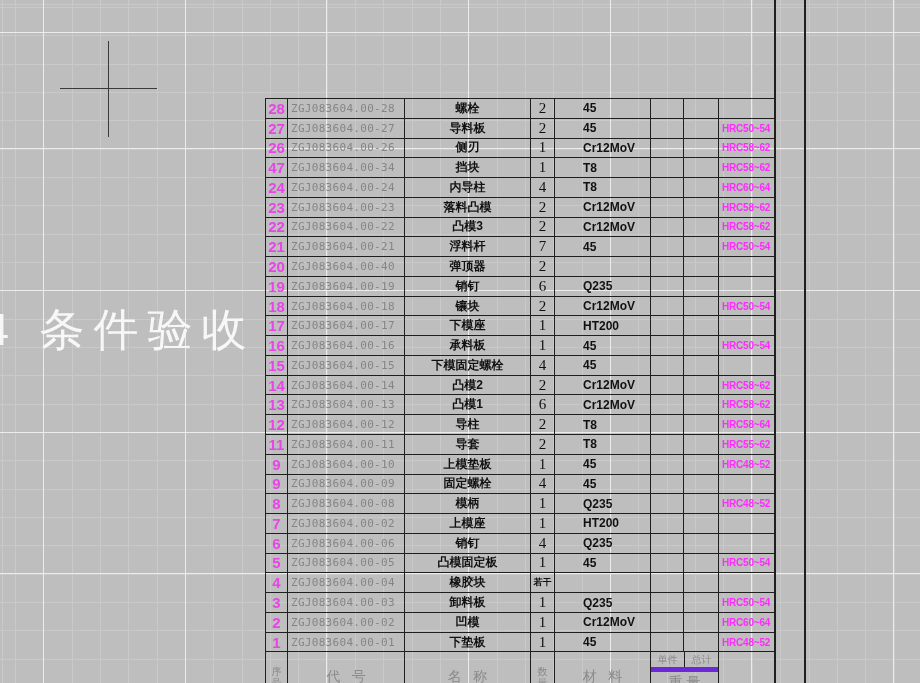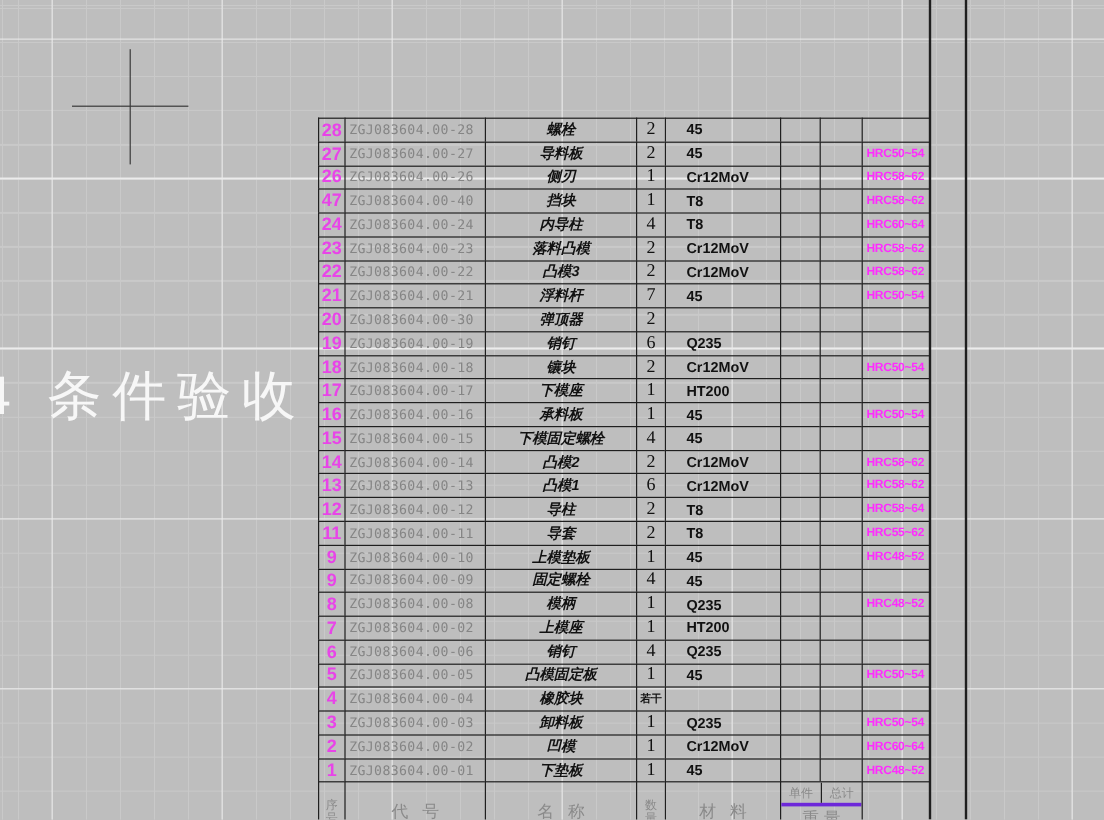--- a/index.html
+++ b/index.html
@@ -35,32 +35,32 @@
     box-sizing:border-box;
     border-left:1px solid #1f1f1f;
     border-top:1px solid #1f1f1f;
     display:flex;align-items:center;
     overflow:hidden;white-space:nowrap;
     color:#111;
   }
   .cell.seq{justify-content:center;font-size:15px;font-weight:bold;color:#e844e8;}
   .cell.code{padding-left:3px;font-size:11px;letter-spacing:.3px;color:#858585;
     font-family:"DejaVu Sans Mono", monospace;}
-  .cell.name{justify-content:center;font-size:12px;font-weight:bold;font-style:italic;}
+  .cell.name{justify-content:center;font-size:12px;font-weight:bold;}
   .cell.qty{justify-content:center;font-size:15px;font-family:"Liberation Serif", serif;}
   .cell.qty.qty-small{font-size:9px;font-weight:bold;font-family:"Liberation Sans", sans-serif;}
-  .cell.mat{padding-left:17px;font-size:12px;font-weight:bold;}
+  .cell.mat{padding-left:28px;font-size:12px;font-weight:bold;}
   .cell.hrc{padding-left:3px;font-size:10px;font-weight:bold;color:#ff2bff;letter-spacing:-.2px;text-align:center;}
   
   .hcell{color:#8a8a8a;}
   .hdr-stack{justify-content:center;font-size:10px;line-height:11px;
     white-space:normal;word-break:break-all;padding:0 5px;text-align:center;}
   .hdr-wide{justify-content:center;font-size:14px;white-space:pre;}
   .weight-group{flex-direction:column;align-items:stretch;padding:0;}
-  .wg-top{display:flex;height:20px;border-bottom:3px solid #6d28d9;box-sizing:border-box;}
+  .wg-top{display:flex;height:20px;border-bottom:5px solid #6d28d9;box-sizing:border-box;}
   .wg-top>div{flex:1;display:flex;align-items:center;justify-content:center;
     font-size:10px;color:#8a8a8a;}
   .wg-total{border-left:1px solid #1f1f1f;box-sizing:border-box;}
   .wg-bottom{flex:1;display:flex;align-items:flex-start;justify-content:center;
     font-size:14px;color:#8a8a8a;white-space:pre;padding-top:2px;}
 </style>
 </head>
 <body>
 
 <div id="frame1" class="frame-line"></div>
@@ -101,21 +101,21 @@
     <div class="cell name">侧刃</div>
     <div class="cell qty">1</div>
     <div class="cell mat">Cr12MoV</div>
     <div class="cell"></div>
     <div class="cell"></div>
     <div class="cell hrc">HRC58~62</div>
   </div>
 
   <div style="display:contents">
     <div class="cell seq">47</div>
-    <div class="cell code">ZGJ083604.00-40</div>
+    <div class="cell code">ZGJ083604.00-34</div>
     <div class="cell name">挡块</div>
     <div class="cell qty">1</div>
     <div class="cell mat">T8</div>
     <div class="cell"></div>
     <div class="cell"></div>
     <div class="cell hrc">HRC58~62</div>
   </div>
 
   <div style="display:contents">
     <div class="cell seq">24</div>
@@ -156,21 +156,21 @@
     <div class="cell name">浮料杆</div>
     <div class="cell qty">7</div>
     <div class="cell mat">45</div>
     <div class="cell"></div>
     <div class="cell"></div>
     <div class="cell hrc">HRC50~54</div>
   </div>
 
   <div style="display:contents">
     <div class="cell seq">20</div>
-    <div class="cell code">ZGJ083604.00-30</div>
+    <div class="cell code">ZGJ083604.00-40</div>
     <div class="cell name">弹顶器</div>
     <div class="cell qty">2</div>
     <div class="cell mat"></div>
     <div class="cell"></div>
     <div class="cell"></div>
     <div class="cell hrc"></div>
   </div>
 
   <div style="display:contents">
     <div class="cell seq">19</div>

